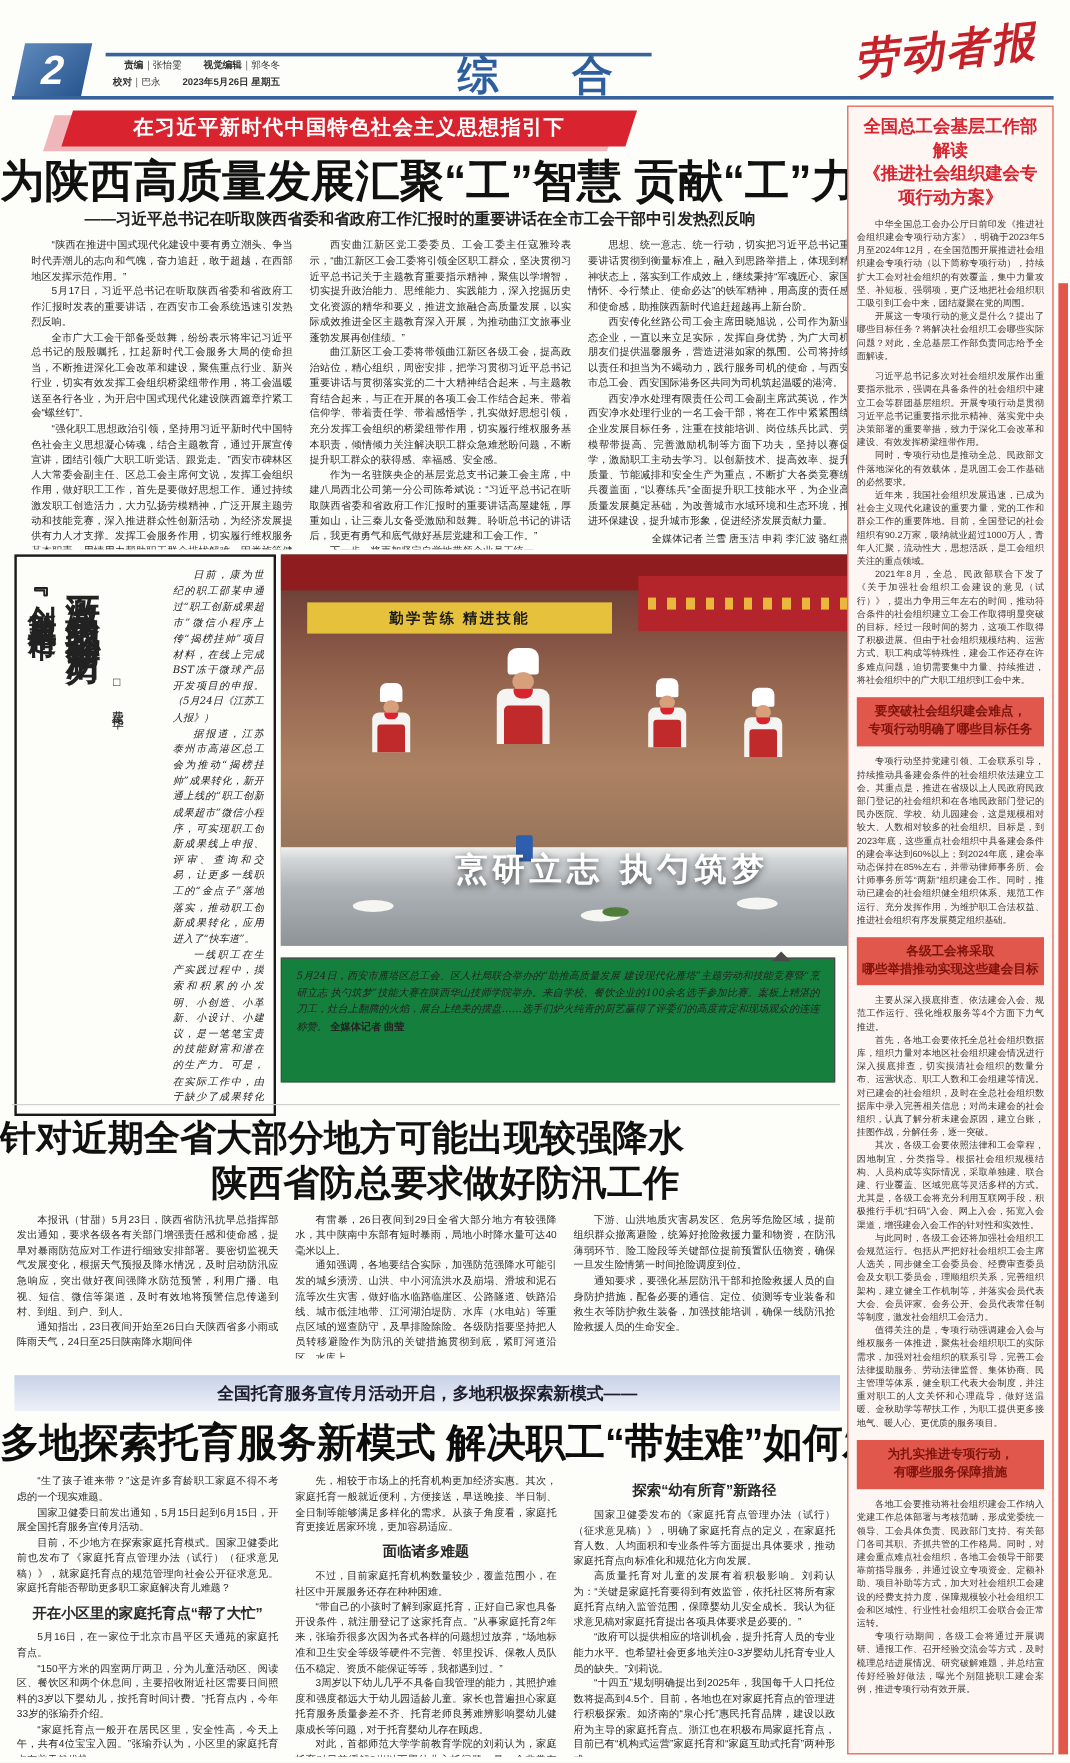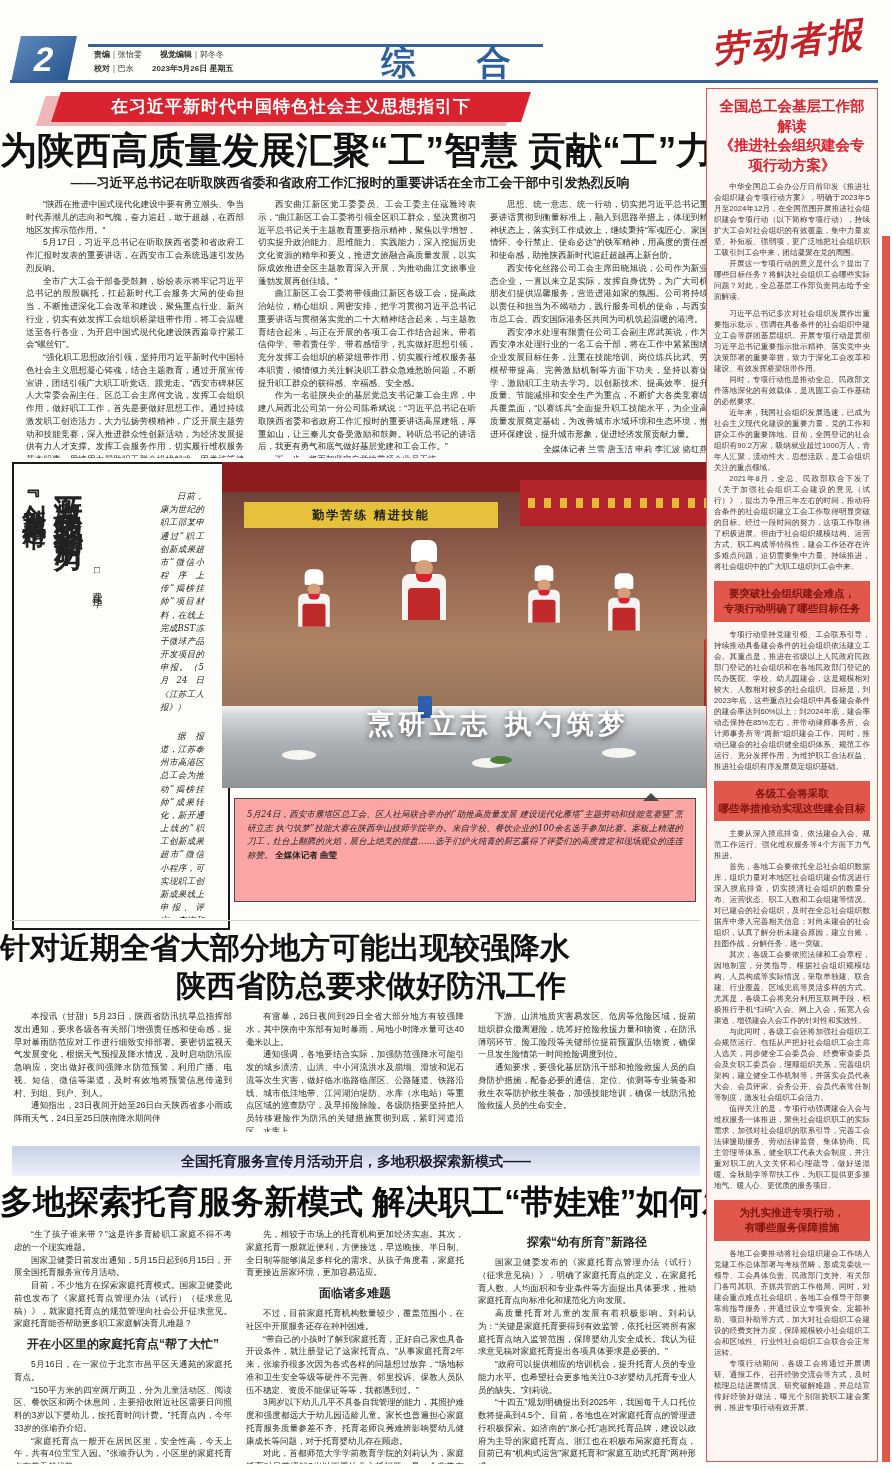--- a/index.html
+++ b/index.html
@@ -3,21 +3,21 @@
 <meta charset="utf-8">
 <style>
   html,body{margin:0;padding:0;background:#e9e9e6;}
   .page{position:relative;width:892px;height:1469px;background:#fdfdfa;margin:0 auto;
         font-family:"Liberation Sans",sans-serif;color:#222;overflow:hidden;}
   
   .hdr-line-short{position:absolute;left:88px;top:44px;width:455px;height:3px;background:#37629c;}
   .hdr-line-full{position:absolute;left:10px;top:80px;width:868px;height:3px;background:#37629c;}
   .pagenum{position:absolute;left:16px;top:36px;width:56px;height:46px;background:linear-gradient(135deg,#5d87ba,#27558e);
            transform:skewX(-12deg);color:#fff;font-size:34px;font-weight:bold;text-align:center;line-height:46px;}
-  .meta{position:absolute;left:94px;top:48px;font-size:8px;color:#333;line-height:14px;white-space:nowrap;}
+  .meta{position:absolute;left:94px;top:48px;font-size:8px;color:#333;line-height:14px;white-space:nowrap;text-align:right;}
   .meta b{font-weight:bold;}
   .section-title{position:absolute;left:0;right:0;top:40px;text-align:center;color:#2d5f9e;
                  font-size:34px;font-weight:bold;letter-spacing:26px;text-indent:26px;}
   .masthead{position:absolute;right:28px;top:18px;color:#c42129;font-family:"DejaVu Serif",serif;
             font-style:italic;font-weight:bold;font-size:36px;transform:rotate(-6deg);letter-spacing:2px;}
   
   .kicker{position:absolute;left:56px;top:92px;width:470px;height:30px;background:#d9232e;
           transform:skewX(-18deg);box-shadow:-14px 4px 0 #f0b7ba;}
   .kicker span{display:block;transform:skewX(18deg);color:#fff;font-size:17px;font-weight:bold;
                text-align:center;line-height:30px;letter-spacing:1px;}
@@ -30,23 +30,23 @@
   .byline-right{text-align:right;font-size:8.5px;margin-top:3px;color:#2b2b2b;}
   
   .opinion{position:absolute;left:12px;top:462px;width:218px;height:468px;border:2px solid #1a1a1a;
            background:#fdfdfa;padding:10px 8px;box-sizing:border-box;}
   .op-titles{float:left;width:118px;height:300px;display:flex;flex-direction:row;align-items:flex-start;gap:6px;padding-right:4px;}
   .op-sub{writing-mode:vertical-rl;font-size:24px;font-weight:bold;letter-spacing:4px;line-height:1.05;margin-top:8px;}
   .op-main{writing-mode:vertical-rl;font-size:29px;font-weight:bold;letter-spacing:5px;line-height:1.05;height:290px;}
   .op-author{writing-mode:vertical-rl;font-size:10px;margin-top:90px;letter-spacing:3px;}
   .op-body{font-family:"DejaVu Serif",serif;font-style:italic;font-size:8.5px;line-height:1.55;
            text-align:justify;color:#222;overflow:hidden;height:100%;}
-  .op-body p{margin:16px;text-indent:2em;}
-  
-  .photo{position:absolute;left:222px;top:462px;width:552px;height:326px;overflow:hidden;
+  .op-body p{margin:0;text-indent:2em;}
+  
+  .photo{position:absolute;left:234px;top:462px;width:552px;height:326px;overflow:hidden;
          background:linear-gradient(180deg,#5d3832 0%,#7c4a3e 16%,#996a52 36%,#ad8263 55%,#97745a 76%,#7a5a45 100%);}
   .ph-topband{position:absolute;left:0;top:0;width:100%;height:30px;background:#8f1d20;}
   .ph-redbanner{position:absolute;right:0;top:18px;width:46%;height:46px;background:#b3252a;
                 background-image:repeating-linear-gradient(90deg,rgba(244,208,63,.85) 0 7px,transparent 7px 16px);
                 background-size:100% 10px;background-position:8px 18px;background-repeat:no-repeat;}
   .ph-yellowbanner{position:absolute;left:4%;top:40px;width:46%;height:26px;background:#e6c23c;color:#1c1c1c;
                    font-weight:bold;font-size:12px;line-height:26px;text-align:center;letter-spacing:2px;}
   .chef{position:absolute;}
   .chef .hat{width:26px;height:22px;background:#fff;border-radius:8px 8px 2px 2px;margin:0 auto;}
   .chef .face{width:18px;height:16px;background:#d7a07b;border-radius:50%;margin:-2px auto 0;}
@@ -59,21 +59,21 @@
   .ph-table2{position:absolute;left:0;bottom:66px;width:100%;height:16px;background:linear-gradient(#efefee,#c2c6c9);}
   .plate{position:absolute;width:34px;height:10px;background:#f5f5f2;border-radius:50%;}
   .greens{position:absolute;width:22px;height:8px;background:#4f7d3a;border-radius:50%;}
   .bluetag{position:absolute;width:14px;height:22px;background:#2e5fae;border-radius:2px;}
   .machine{position:absolute;right:6px;bottom:58px;width:64px;height:92px;background:linear-gradient(#c23a30,#8f2019);border-radius:4px;}
   .ph-overlay{position:absolute;left:0;right:0;bottom:46px;text-align:center;color:#fff;
               font-family:"DejaVu Serif",serif;font-weight:bold;font-size:27px;letter-spacing:4px;
               text-shadow:0 2px 6px rgba(0,0,0,.65);}
   
   .caption{position:absolute;left:234px;top:798px;width:462px;height:104px;border:1px solid #4a4a4a;
-           background:#fca5a5;padding:9px 12px;box-sizing:border-box;}
+           background:#15803d;padding:9px 12px;box-sizing:border-box;}
   .caption:after{content:"";position:absolute;right:36px;top:-14px;border:8px solid transparent;
                  border-bottom-color:#4a4a4a;}
   .caption-text{font-family:"DejaVu Serif",serif;font-style:italic;font-size:8.5px;line-height:1.6;
                 text-align:justify;color:#222;}
   .caption-text b{font-family:"Liberation Sans",sans-serif;font-style:normal;font-weight:bold;}
   
   .flood-rule{position:absolute;left:10px;top:920px;width:690px;height:1px;background:#cfcfcb;}
   .flood-h1{position:absolute;left:0;top:928px;width:706px;text-align:left;font-size:30px;font-weight:bold;color:#111;white-space:nowrap;}
   .flood-h2{position:absolute;left:0;top:966px;width:706px;text-align:center;font-size:30px;font-weight:bold;color:#111;white-space:nowrap;padding-left:18px;}
   .flood-cols{position:absolute;left:14px;top:1010px;width:682px;height:122px;display:flex;gap:14px;}

